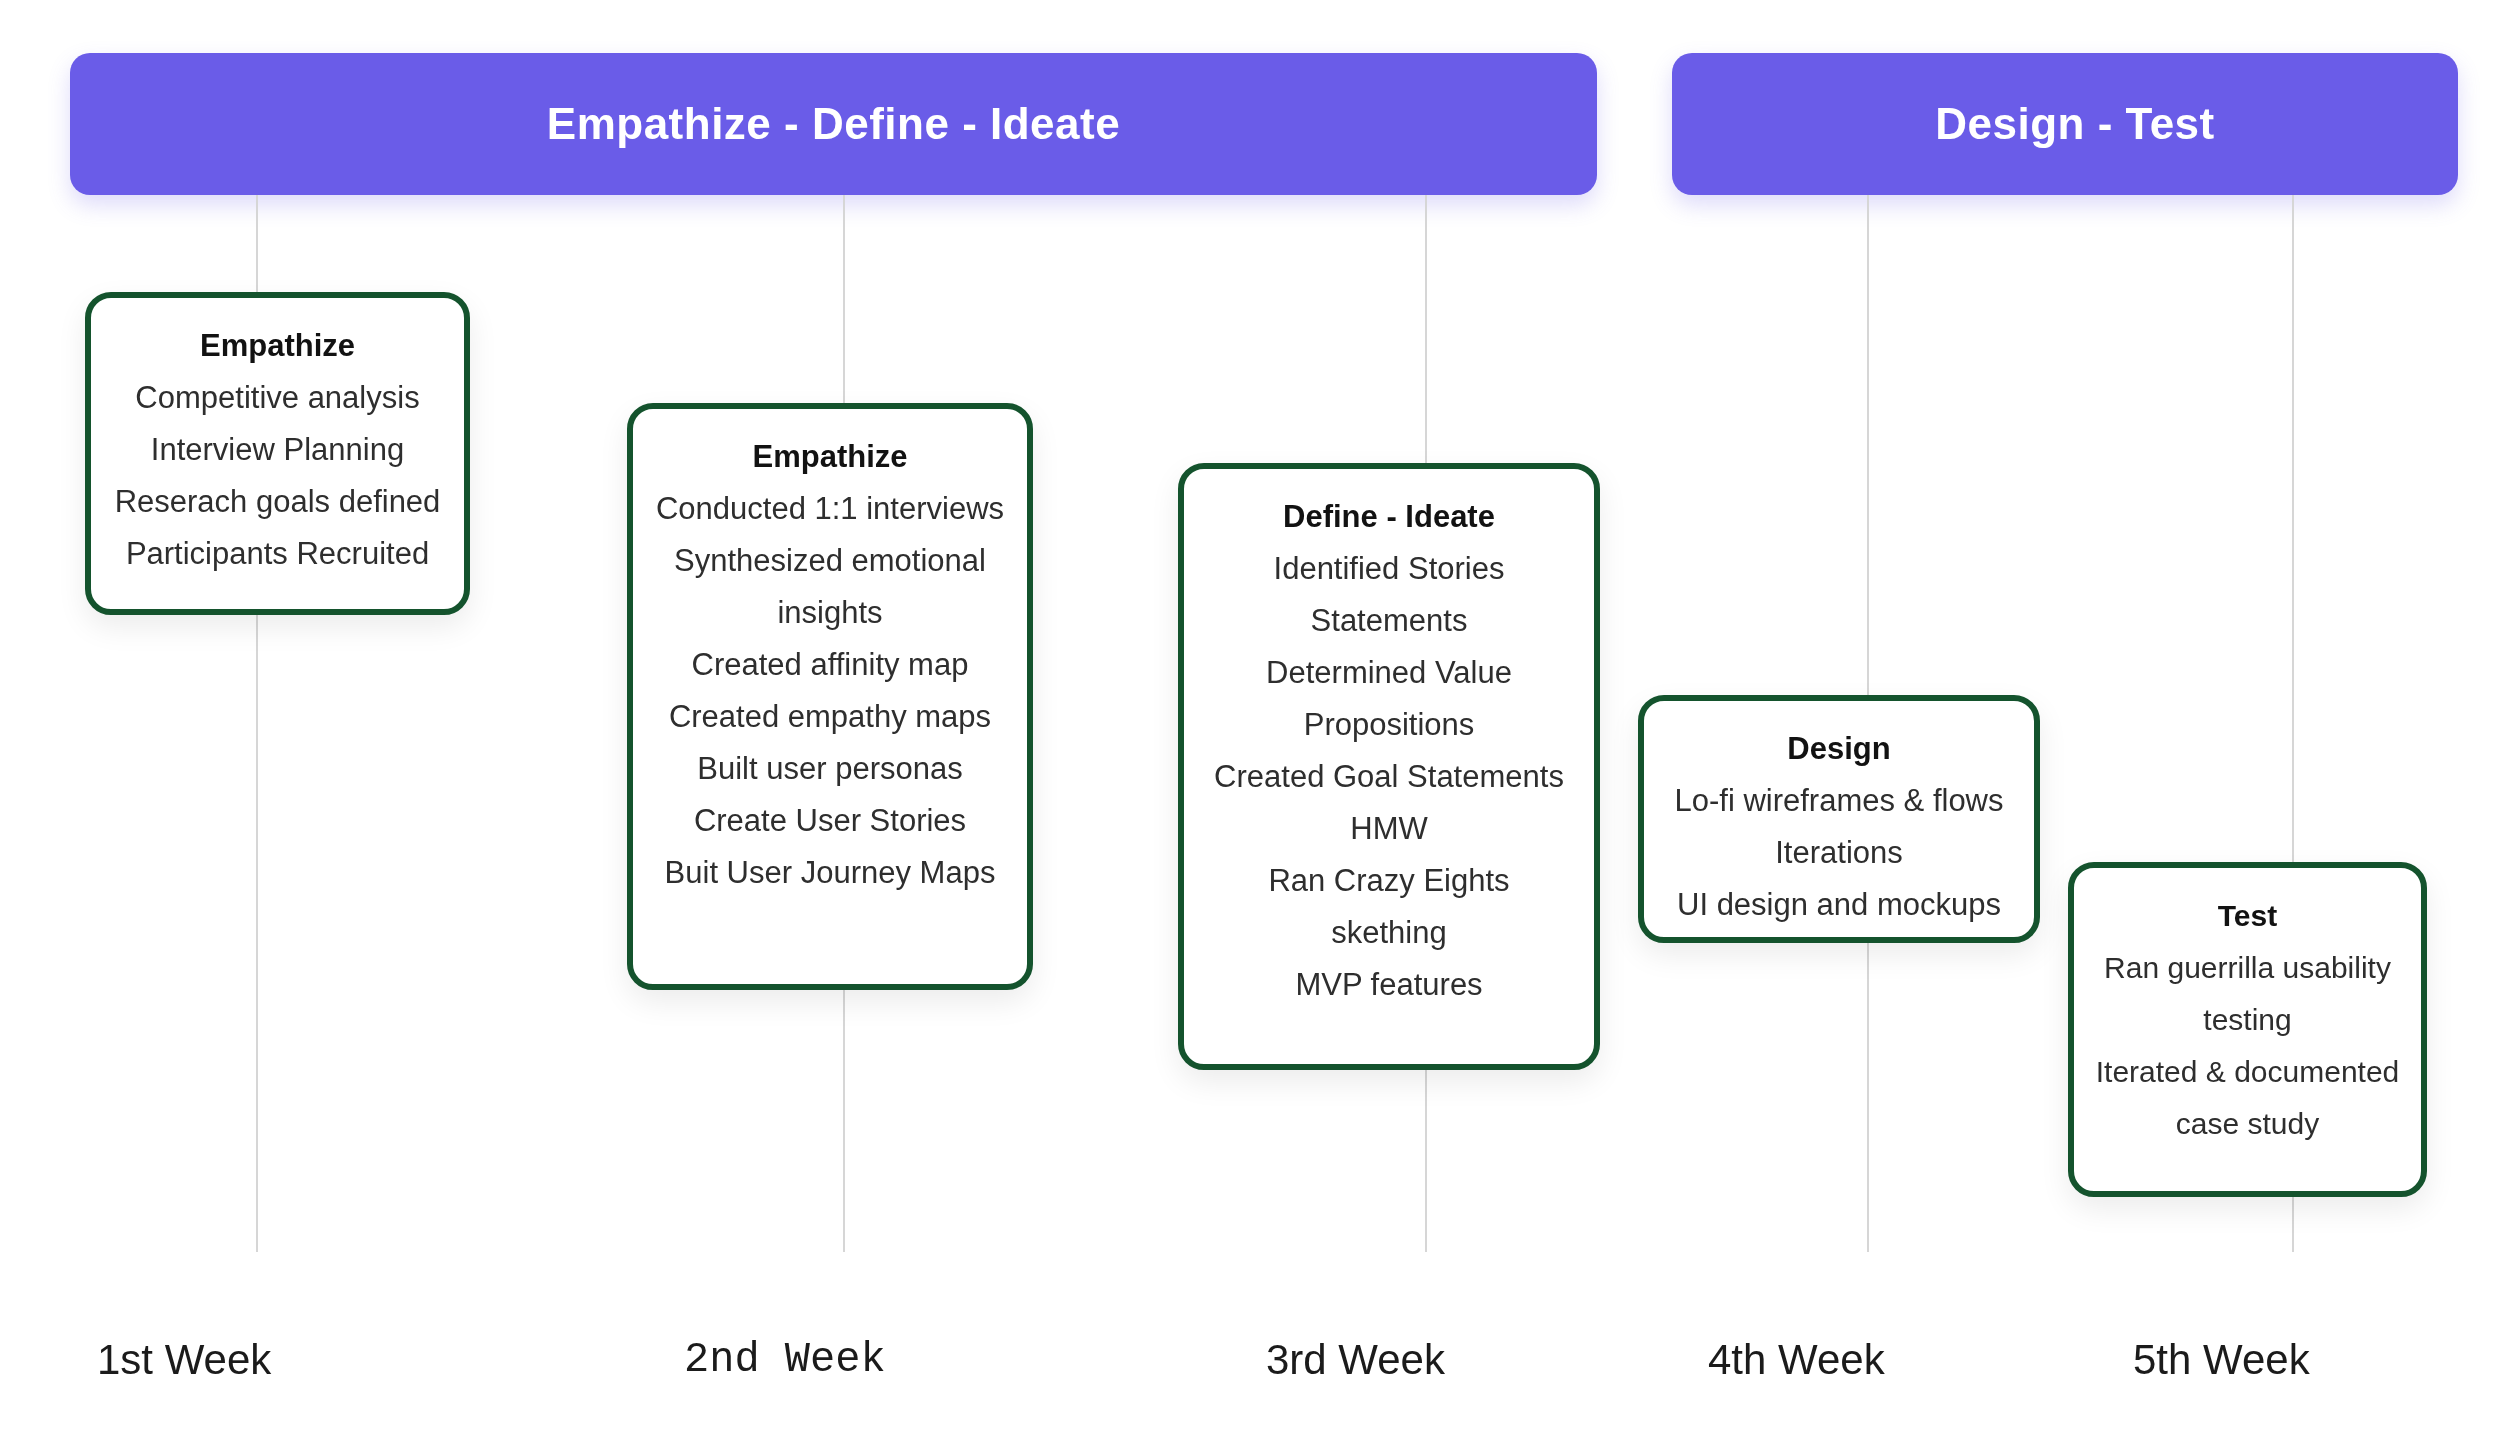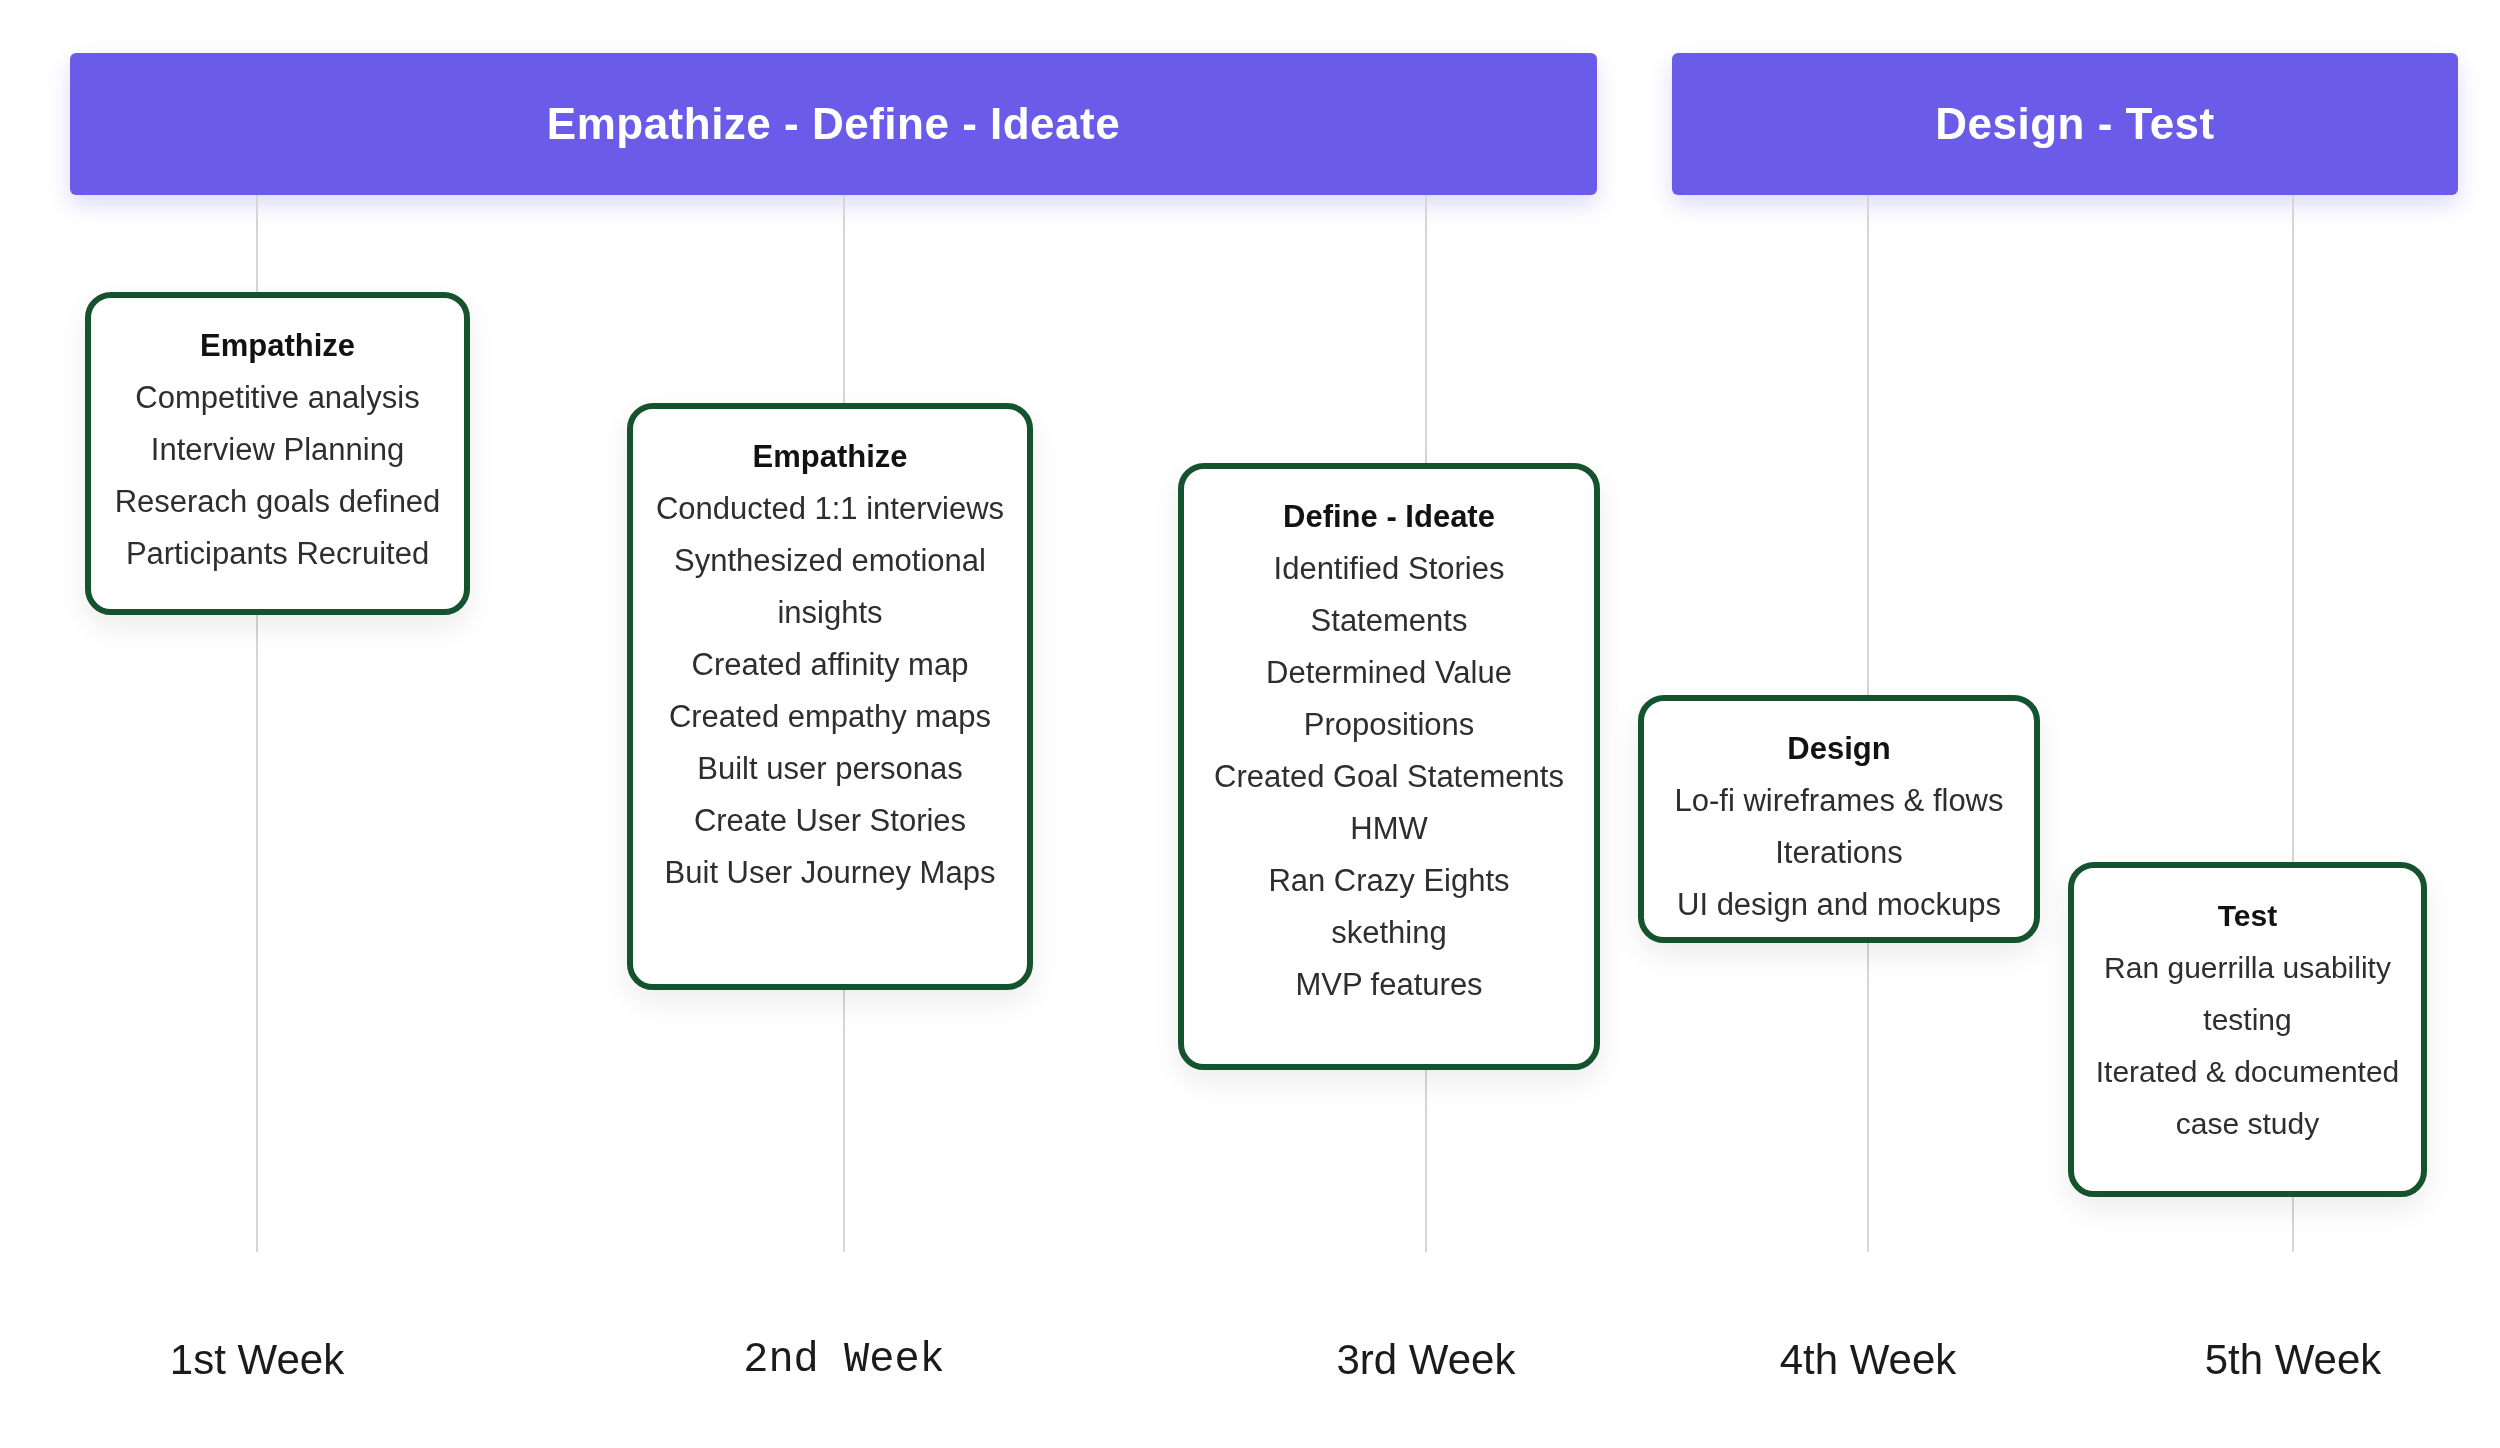--- a/index.html
+++ b/index.html
@@ -4,21 +4,21 @@
 <style>
   html,body { margin:0; padding:0; background:#ffffff; }
   .canvas {
     position:relative; width:2500px; height:1448px; background:#ffffff;
     font-family:"Liberation Sans", sans-serif; overflow:hidden;
   }
 
   
   .banner {
     position:absolute; top:53px; height:142px;
-    background:#6A5CE8; border-radius:6px;
+    background:#6A5CE8; border-radius:20px;
     display:flex; align-items:center; justify-content:center;
     color:#ffffff; font-size:44px; font-weight:700; letter-spacing:0.5px;
     box-shadow:0 10px 22px rgba(106,92,232,0.22);
   }
   .banner-1 { left:70px;   width:1527px; }
   .banner-2 { left:1672px; width:766px;padding-left:20px;  }
 
   
   .vline { position:absolute; top:195px; width:2px; height:1057px; background:#D6D6D6; }
   .vline-1 { left:256px; }
@@ -39,21 +39,21 @@
   .card-title { font-weight:700; color:#121212; }
   .card-1 { left:85px;   top:292px; width:385px; height:323px; }
   .card-2 { left:627px;  top:403px; width:406px; height:587px; }
   .card-3 { left:1178px; top:463px; width:422px; height:607px; padding-left:24px; padding-right:24px; }
   .card-4 { left:1638px; top:695px; width:402px; height:248px; }
   .card-5 { left:2068px; top:862px; width:359px; height:335px; padding-left:8px; padding-right:8px; font-size:30px; }
 
   
   .week-label {
     position:absolute; top:1336px; width:320px;
-    transform:translateX(-50%); text-align:center;
+    transform:translateX(-50%); 
     font-size:42px; color:#1B1B1B;
   }
   .wl-1 { left:257px; }
   .wl-2 { left:844px;font-family:Liberation Mono, monospace; }
   .wl-3 { left:1426px; }
   .wl-4 { left:1868px; }
   .wl-5 { left:2293px; }
 </style>
 </head>
 <body>

